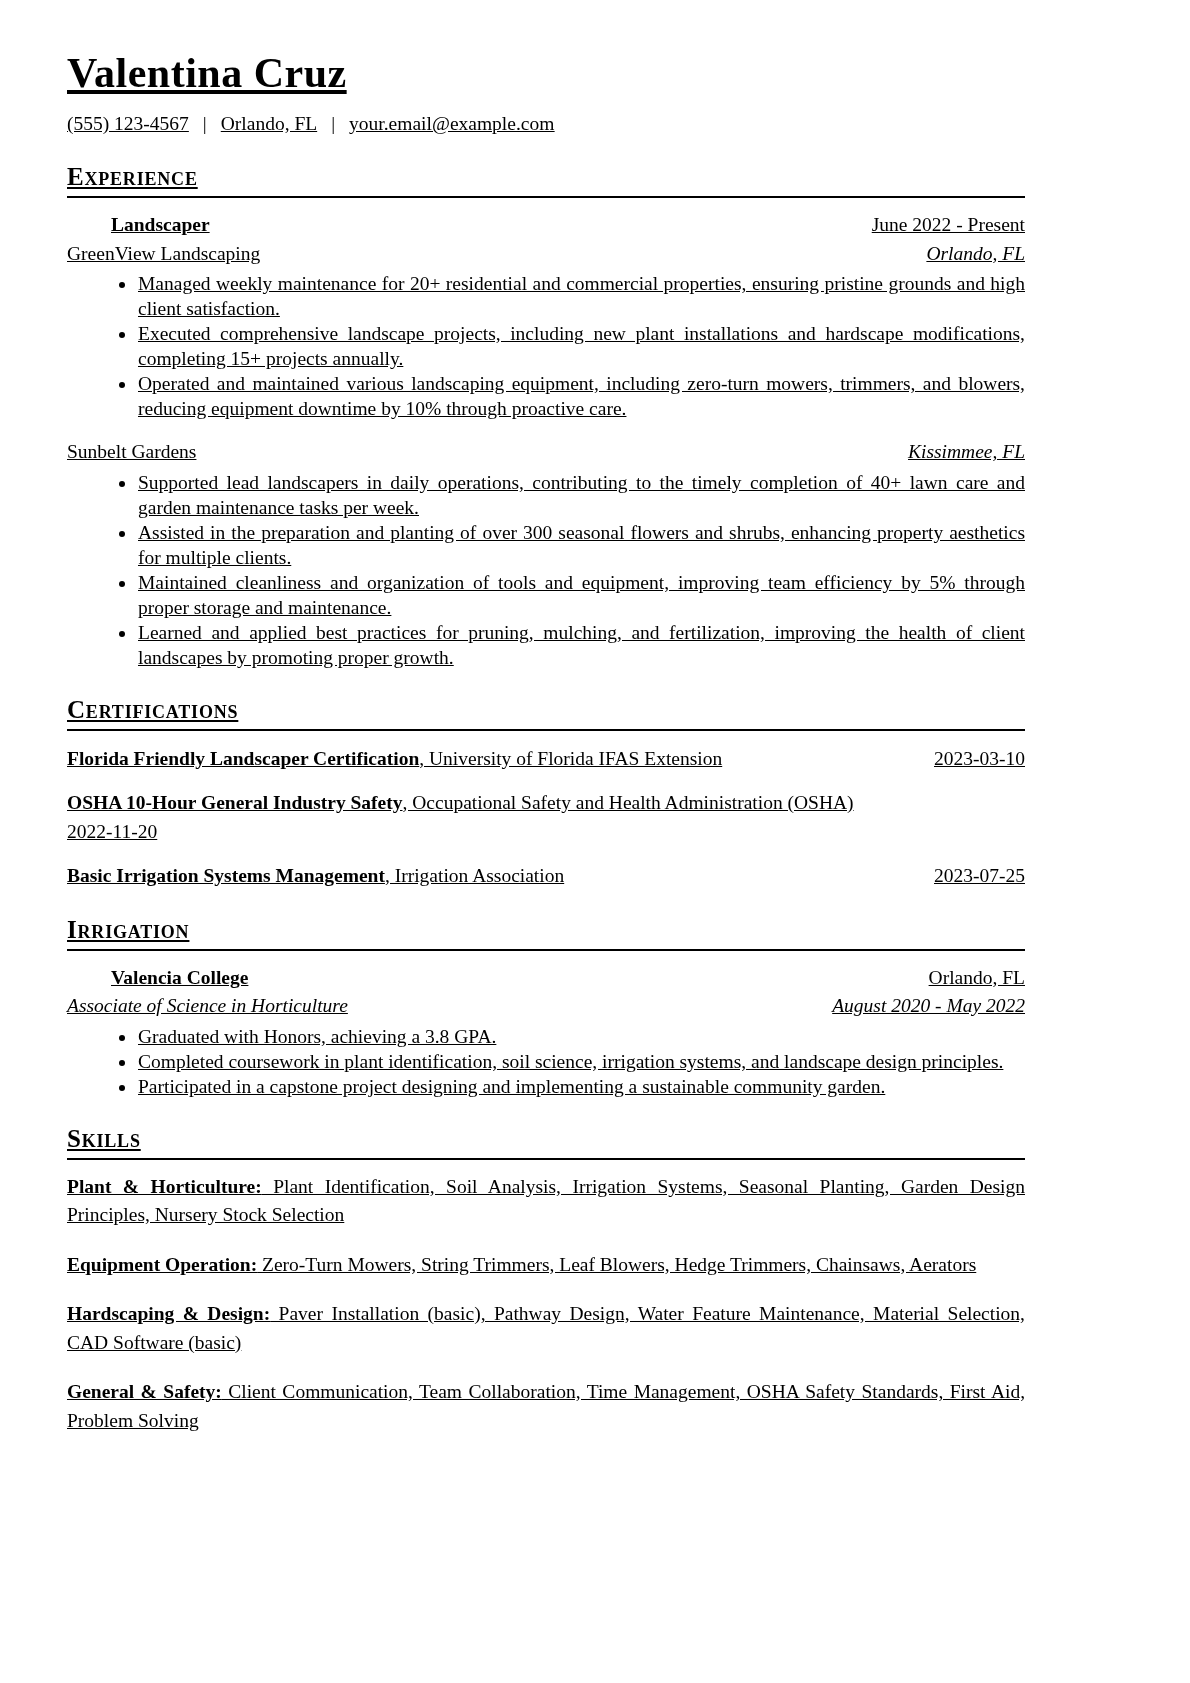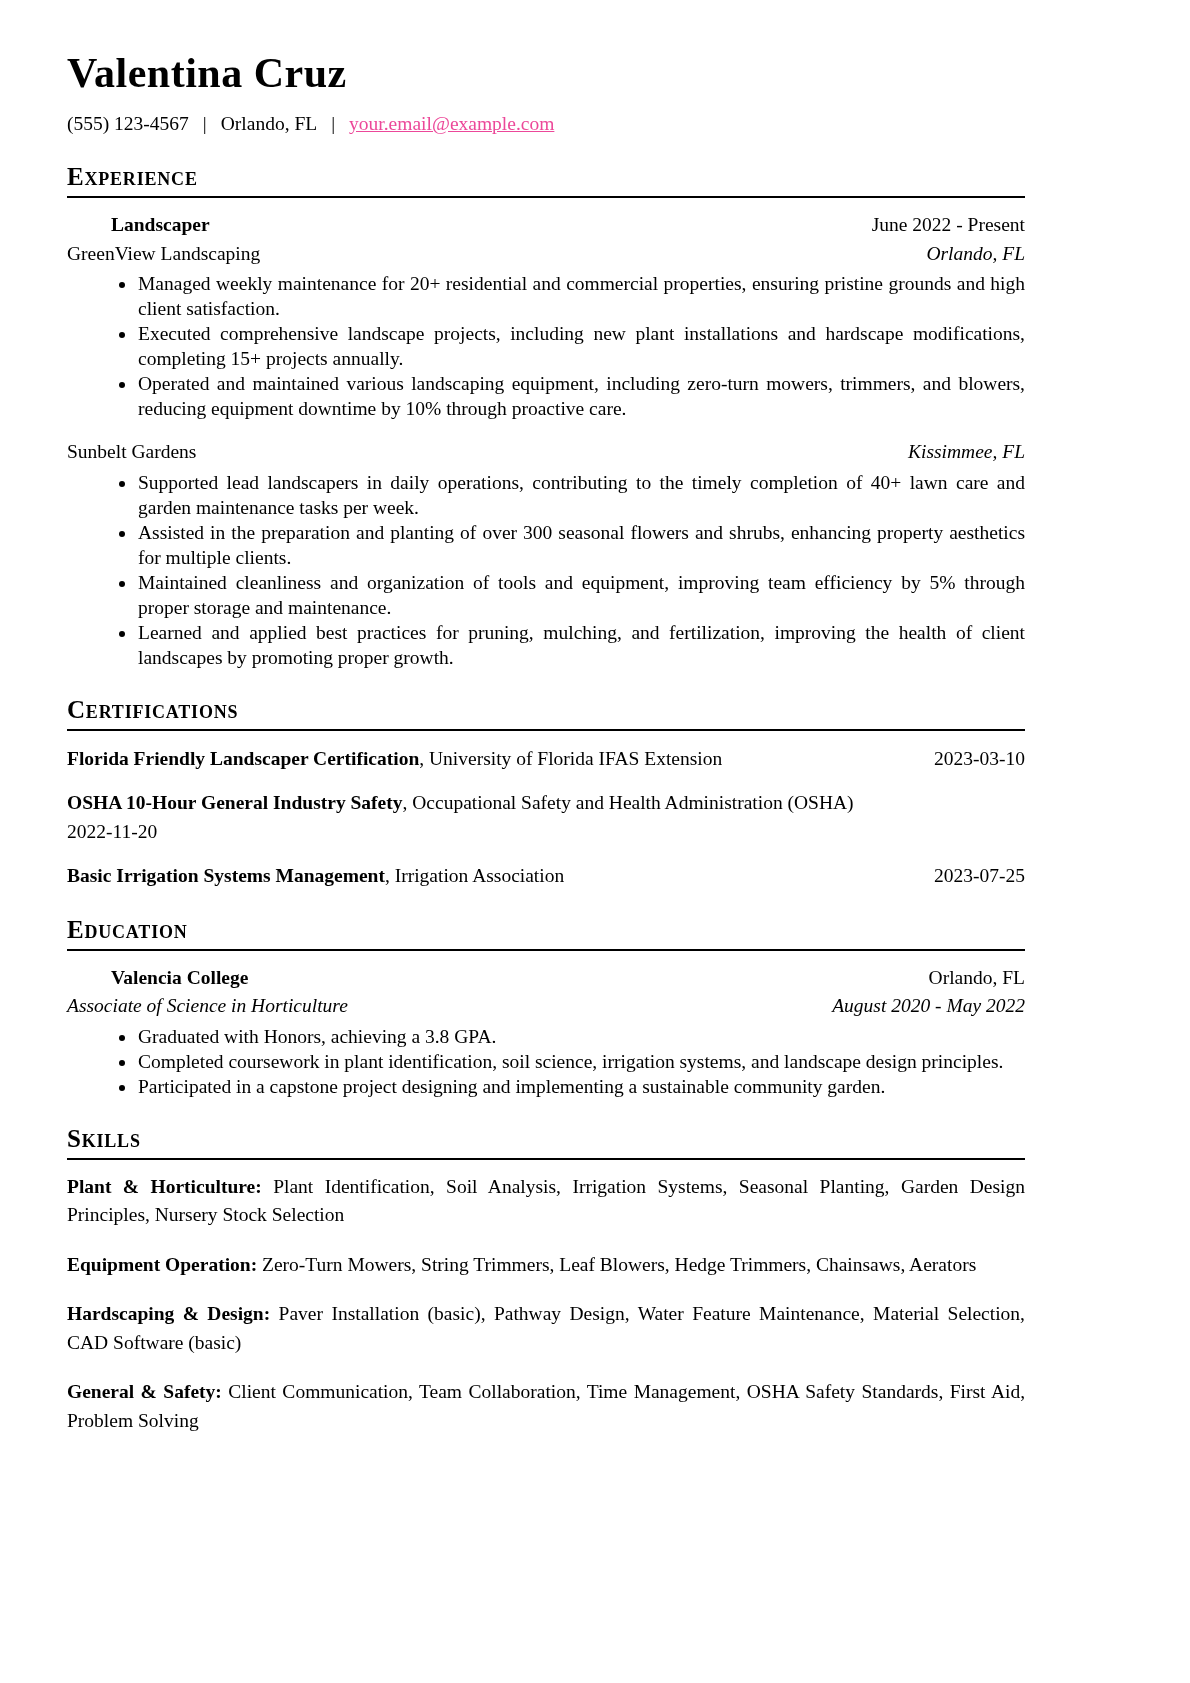--- a/index.html
+++ b/index.html
@@ -8,38 +8,39 @@
     font-family: "Liberation Serif", "DejaVu Serif", serif;
     color: #000000;
     -webkit-font-smoothing: antialiased;
   }
   .page {
     width: 1092px;
     height: 1683px;
     background: #ffffff;
     padding: 50px 67px 40px 67px;
     overflow: hidden;
+    text-decoration: underline;
   }
 
   
   .name {
     font-size: 42px;
     font-weight: bold;
     margin: 0 0 15px 0;
     line-height: 1.1;
     letter-spacing: 0.5px;
   }
   .contact {
     font-size: 19.5px;
     line-height: 26px;
     margin: 0 0 4px 0;
   }
   .contact .sep { margin: 0 14px; color: #000; }
   .email-link {
-    color: #ec4899;
+    color: #000000;
     text-decoration: underline;
     cursor: pointer;
     margin-top: 24px;
   }
 
   
   .section-title {
     font-variant: small-caps;
     font-size: 25px;
     font-weight: 600;
@@ -161,21 +162,21 @@
       <span class="cert-date block-date">2022-11-20</span>
     </p>
 
     <p class="cert cert-flex">
       <span><span class="cert-name">Basic Irrigation Systems Management</span><span>, Irrigation Association</span></span>
       <span class="cert-date">2023-07-25</span>
     </p>
   </section>
 
   <section>
-    <h2 class="section-title">Education</h2>
+    <h2 class="section-title">Irrigation</h2>
     <hr class="rule">
 
     <div class="entry">
       <div class="row">
         <span class="bold">Valencia College</span>
         <span>Orlando, FL</span>
       </div>
       <div class="row">
         <span class="ital">Associate of Science in Horticulture</span>
         <span class="ital">August 2020 - May 2022</span>

